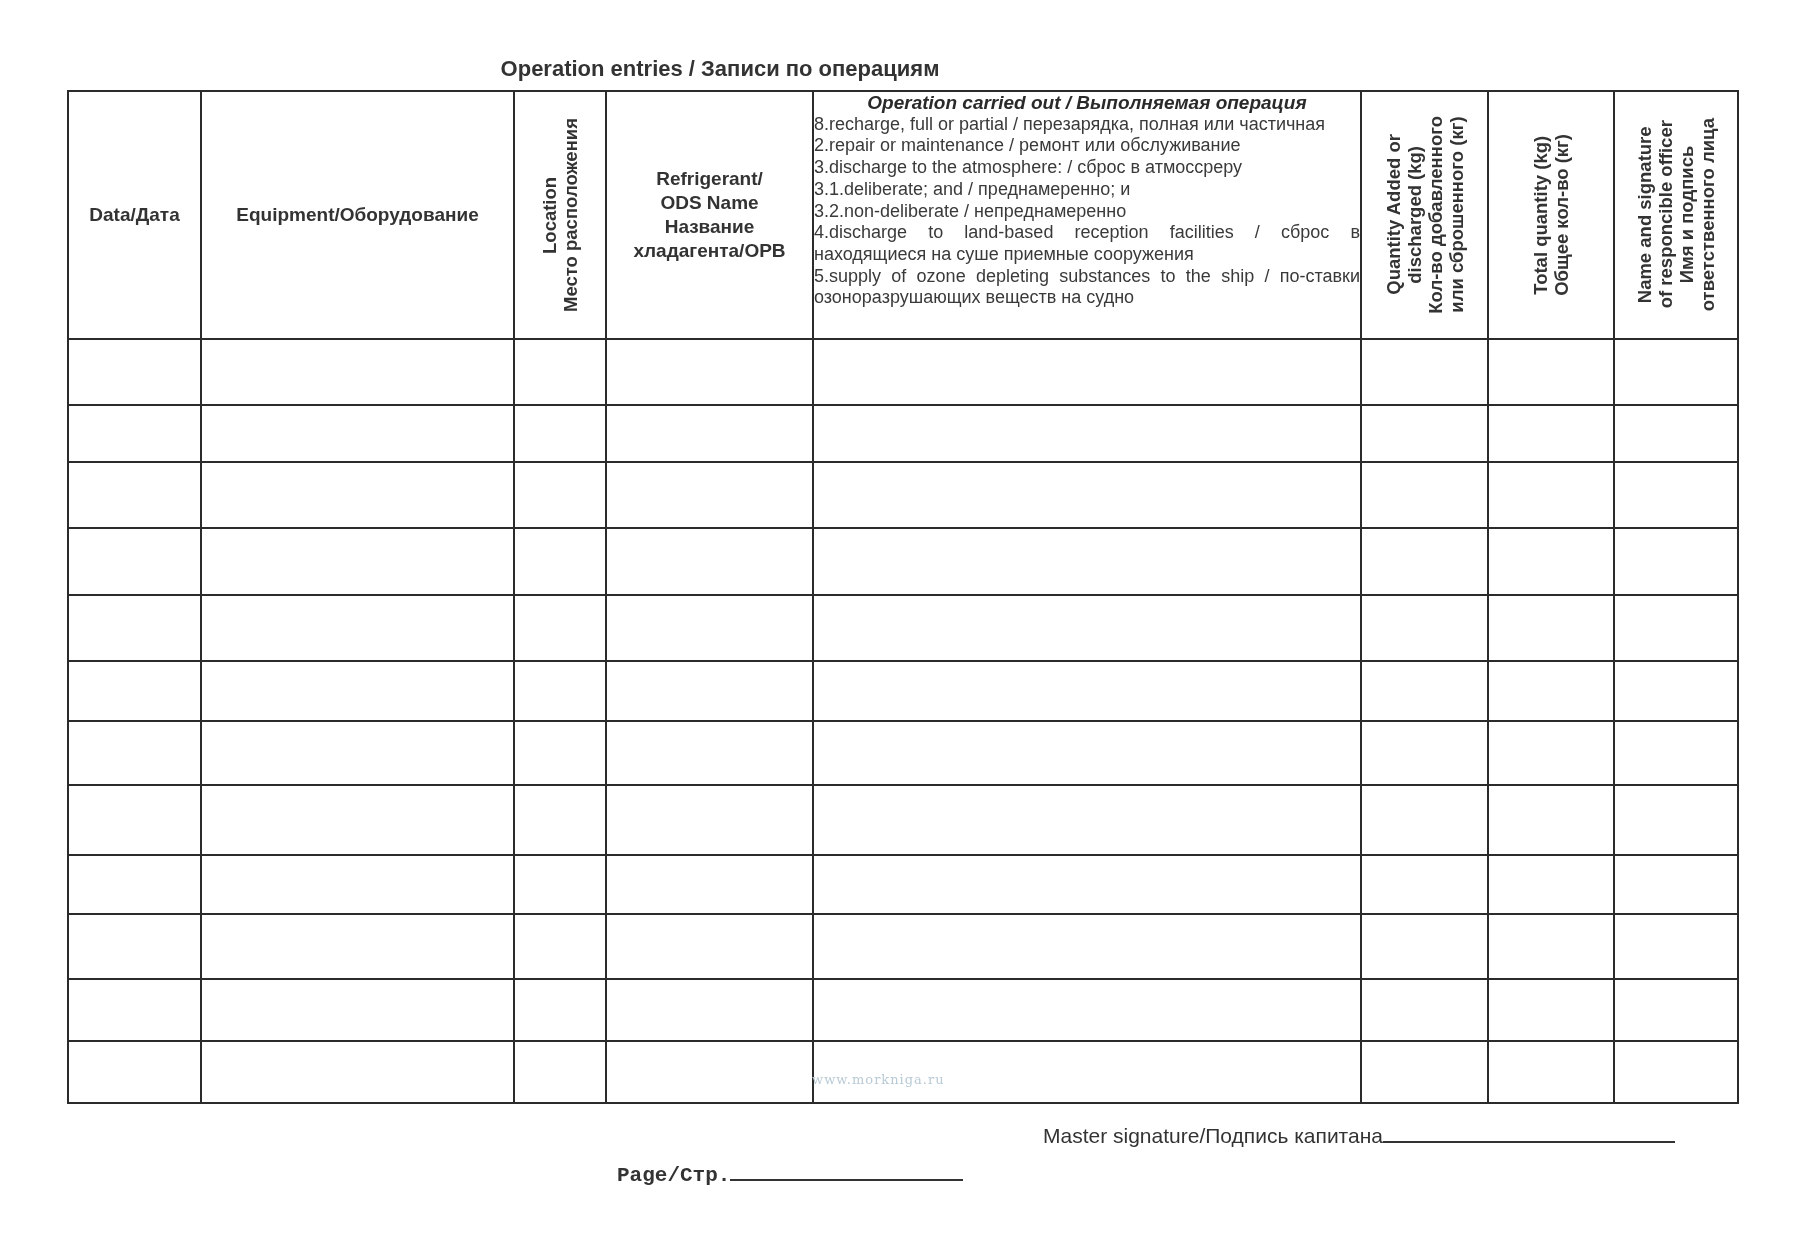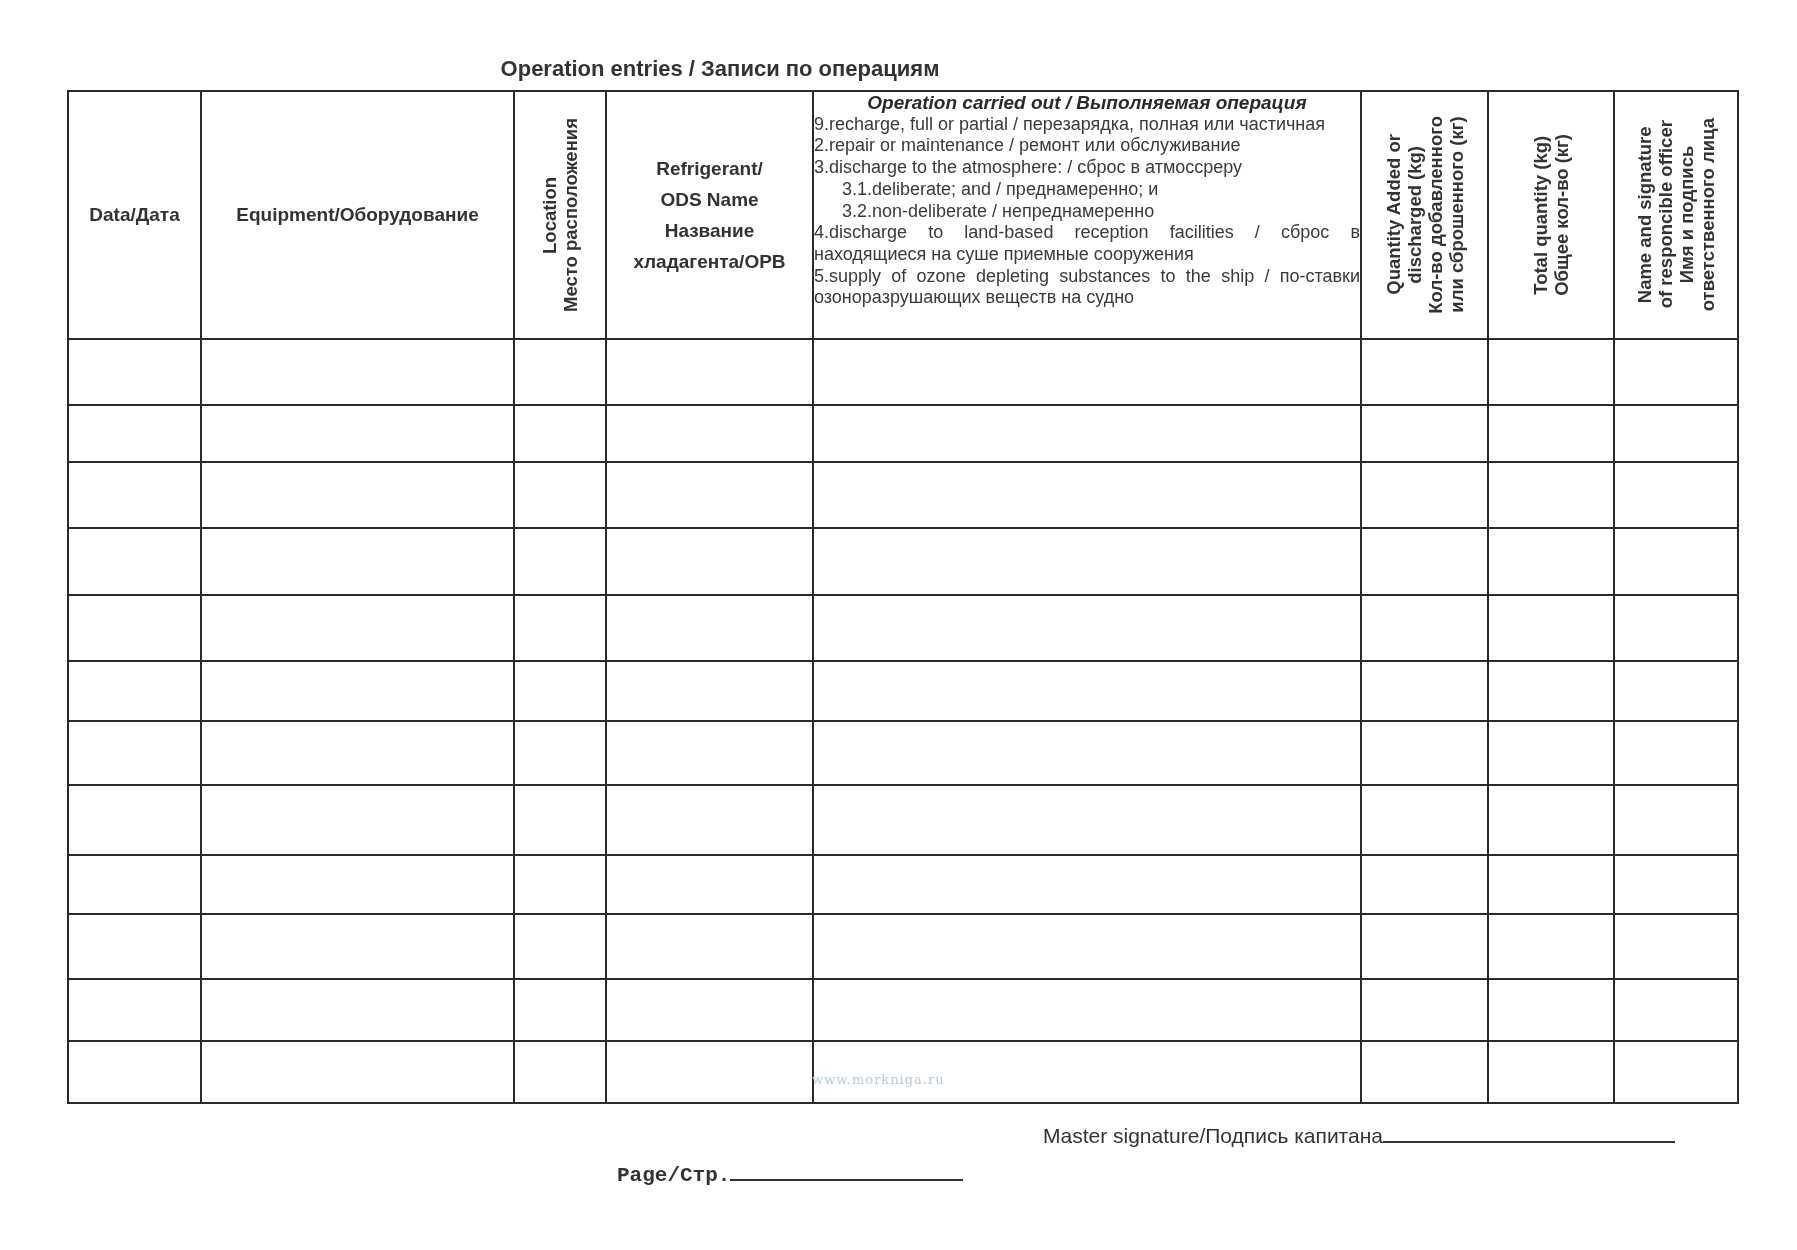--- a/index.html
+++ b/index.html
@@ -12,22 +12,22 @@
   table.log td, table.log th { border:2.5px solid #2b2b2b; padding:0; }
   th { font-weight:bold; font-size:19px; color:#333; height:246px; }
   .hcenter { text-align:center; vertical-align:middle; }
   .vert { display:flex; align-items:center; justify-content:center; height:246px; }
   .vert span { writing-mode:vertical-rl; transform:rotate(180deg); text-align:center;
                line-height:21px; white-space:pre-line; font-size:18.5px; }
   .ops { text-align:left; vertical-align:top; font-weight:normal; font-size:18px;
          line-height:21.7px; padding:4px 8px 0 8px; color:#3a3a3a; }
   .ops .opshead { font-weight:bold; text-align:center; font-size:19px; color:#2a2a2a;font-style:italic; }
   .ops .just { text-align:justify; text-align-last:left; }
-  .ops .sub { padding-left:28px; }
-  .refr { line-height:31px; white-space:pre-line; }
+  .ops .sub { }
+  .refr { line-height:24px; white-space:pre-line; }
   td { background:#fff; }
   .watermark { position:absolute; left:812px; top:1072px; font-family:"DejaVu Serif", serif;
                font-weight:normal; font-size:13px; color:#b8cad6; letter-spacing:1px; }
   .master { position:absolute; left:1043px; top:1124px; font-weight:normal; font-size:21px; color:#333; }
   .page { position:absolute; left:617px; top:1164px; font-weight:bold; font-size:21px; color:#333;font-family:Liberation Mono, monospace; }
   .uline { display:inline-block; border-bottom:2.5px solid #333; vertical-align:baseline; height:14px; }
 </style>
 </head>
 <body>
 
@@ -60,21 +60,21 @@
       </th>
       <th class="hcenter">
         <div class="refr">Refrigerant/
 ODS Name
 Название
 хладагента/ОРВ</div>
       </th>
       <th class="ops">
         <div class="opshead">Operation carried out / Выполняемая операция</div>
         <div id="ops-list">
-            <div class="just">9.recharge, full or partial / перезарядка, полная или частичная</div>
+            <div class="just">8.recharge, full or partial / перезарядка, полная или частичная</div>
             <div class="just">2.repair or maintenance / ремонт или обслуживание</div>
             <div class="just">3.discharge to the atmosphere: / сброс в атмоссреру</div>
             <div class="sub">3.1.deliberate; and / преднамеренно; и</div>
             <div class="sub">3.2.non-deliberate / непреднамеренно</div>
             <div class="just">4.discharge to land-based reception facilities / сброс в находящиеся на суше приемные сооружения</div>
             <div class="just">5.supply of ozone depleting substances to the ship / по-ставки озоноразрушающих веществ на судно</div>
           </div>
       </th>
       <th>
         <div class="vert">

